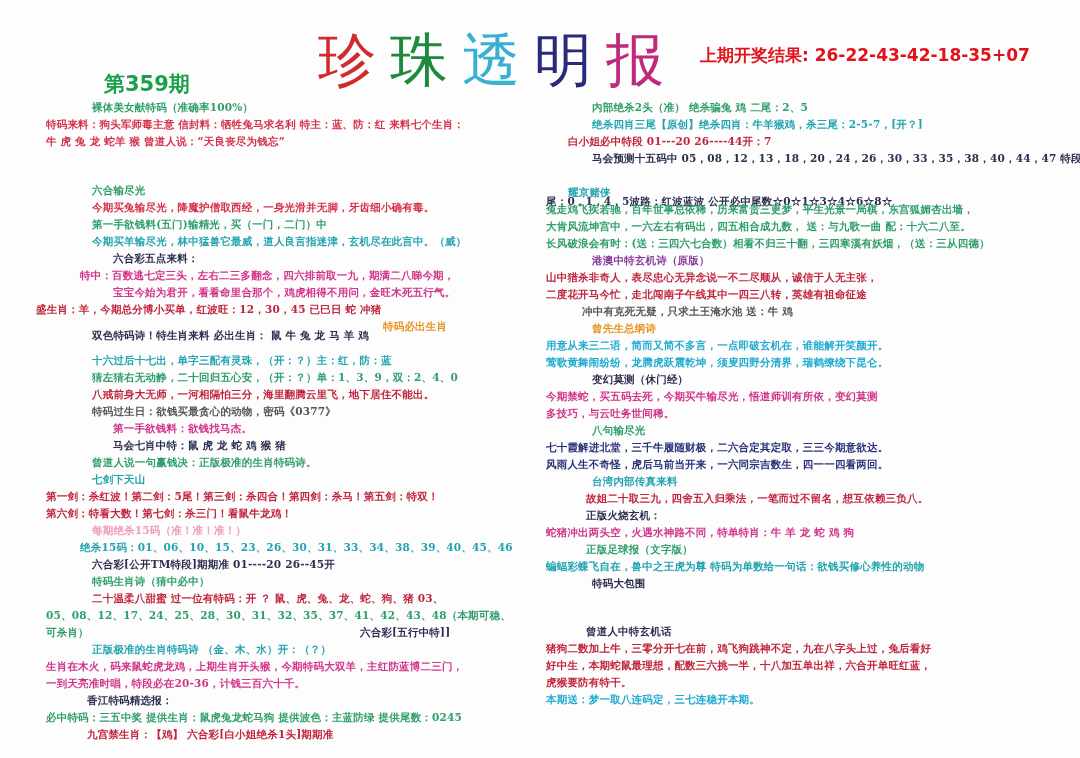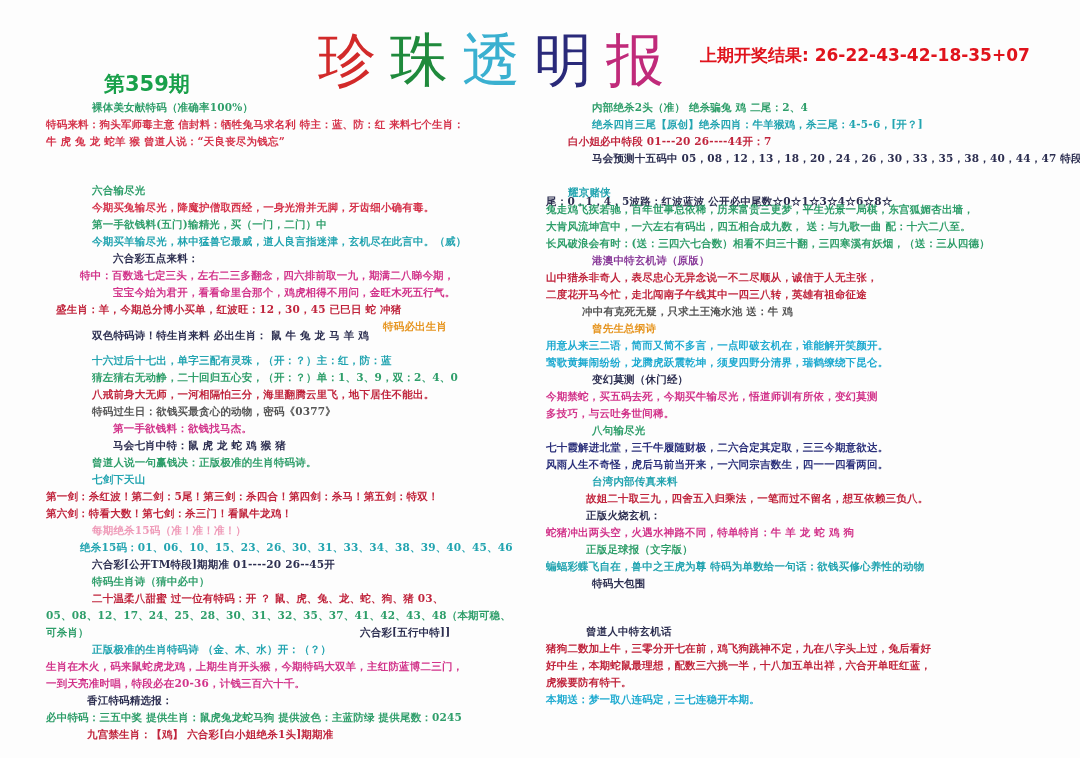--- a/index.html
+++ b/index.html
@@ -43,21 +43,21 @@
     <div class="abs line c-green" style="left: 92px; top: 100px;">裸体美女献特码（准确率100%）</div>
     <div class="abs line c-red" style="left: 46px; top: 117px;">特码来料：狗头军师毒主意 信封料：牺牲兔马求名利 特主：蓝、防：红 来料七个生肖：</div>
     <div class="abs line c-red" style="left: 46px; top: 134px;">牛 虎 兔 龙 蛇羊 猴     曾道人说：“天良丧尽为钱忘”</div>
     <div class="abs line c-green" style="left: 92px; top: 183px;">六合输尽光</div>
     <div class="abs line c-red" style="left: 92px; top: 200px;">今期买兔输尽光，降魔护僧取西经，一身光滑并无脚，牙齿细小确有毒。</div>
     <div class="abs line c-green" style="left: 92px; top: 217px;">第一手欲钱料(五门)输精光，买（一门，二门）中</div>
     <div class="abs line c-teal" style="left: 92px; top: 234px;">今期买羊输尽光，林中猛兽它最威，道人良言指迷津，玄机尽在此言中。（威）</div>
     <div class="abs line c-dark" style="left: 113px; top: 251px;">六合彩五点来料：</div>
     <div class="abs line c-pink" style="left: 80px; top: 268px;">特中：百数逃七定三头，左右二三多翻念，四六排前取一九，期满二八睇今期，</div>
     <div class="abs line c-pink" style="left: 113px; top: 285px;">宝宝今始为君开，看看命里合那个，鸡虎相得不用问，金旺木死五行气。</div>
-    <div class="abs line c-crimson" style="left: 56px; top: 302px; text-align: right;">盛生肖：羊，今期总分博小买单，红波旺：12，30，45 已巳日  蛇 冲猪</div>
+    <div class="abs line c-crimson" style="left: 36px; top: 302px; text-align: right;">盛生肖：羊，今期总分博小买单，红波旺：12，30，45 已巳日  蛇 冲猪</div>
     <div class="abs line c-orange" style="left: 383px; top: 319px;">特码必出生肖</div>
     <div class="abs line c-dark" style="left: 92px; top: 328px;">双色特码诗！特生肖来料        必出生肖：  鼠 牛 兔 龙 马 羊 鸡</div>
     <div class="abs line c-teal" style="left: 92px; top: 353px;">十六过后十七出，单字三配有灵珠，（开：？）主：红，防：蓝</div>
     <div class="abs line c-green" style="left: 92px; top: 370px;">猜左猜右无动静，二十回归五心安，（开：？）单：1、3、9，双：2、4、0</div>
     <div class="abs line c-crimson" style="left: 92px; top: 387px;">八戒前身大无师，一河相隔怕三分，海里翻腾云里飞，地下居住不能出。</div>
     <div class="abs line c-gray" style="left: 92px; top: 404px;">特码过生日：欲钱买最贪心的动物，密码《0377》</div>
     <div class="abs line c-pink" style="left: 113px; top: 421px;">第一手欲钱料：欲钱找马杰。</div>
     <div class="abs line c-dark" style="left: 113px; top: 438px;">马会七肖中特：鼠 虎 龙 蛇 鸡 猴 猪</div>
     <div class="abs line c-green" style="left: 92px; top: 455px;">曾道人说一句赢钱决：正版极准的生肖特码诗。</div>
     <div class="abs line c-teal" style="left: 92px; top: 472px;">七剑下天山</div>
@@ -72,22 +72,22 @@
     <div class="abs line c-green" style="left: 46px; top: 625px;">可杀肖）</div>
     <div class="abs line c-dark" style="left: 360px; top: 625px;">六合彩[五行中特]]</div>
     <div class="abs line c-teal" style="left: 92px; top: 642px;">正版极准的生肖特码诗                   （金、木、水）开：（？）</div>
     <div class="abs line c-pink" style="left: 46px; top: 659px;">生肖在木火，码来鼠蛇虎龙鸡，上期生肖开头猴，今期特码大双羊，主红防蓝博二三门，</div>
     <div class="abs line c-pink" style="left: 46px; top: 676px;">一到天亮准时唱，特段必在20-36，计钱三百六十千。</div>
     <div class="abs line c-dark" style="left: 87px; top: 693px;">香江特码精选报：</div>
     <div class="abs line c-green" style="left: 46px; top: 710px;">必中特码：三五中奖 提供生肖：鼠虎兔龙蛇马狗 提供波色：主蓝防绿 提供尾数：0245</div>
     <div class="abs line c-crimson" style="left: 87px; top: 727px;">九宫禁生肖：【鸡】          六合彩[白小姐绝杀1头]期期准</div>
   </div>
 <div id="right-col">
-    <div class="abs line c-green" style="left: 592px; top: 100px;">内部绝杀2头（准）                       绝杀骗兔 鸡    二尾：2、4</div>
-    <div class="abs line c-teal" style="left: 592px; top: 117px;">绝杀四肖三尾【原创】绝杀四肖：牛羊猴鸡，杀三尾：4-5-6，[开？]</div>
+    <div class="abs line c-green" style="left: 592px; top: 100px;">内部绝杀2头（准）                       绝杀骗兔 鸡    二尾：2、5</div>
+    <div class="abs line c-teal" style="left: 592px; top: 117px;">绝杀四肖三尾【原创】绝杀四肖：牛羊猴鸡，杀三尾：2-5-7，[开？]</div>
     <div class="abs line c-crimson" style="left: 568px; top: 134px;">白小姐必中特段                                        01---20 26----44开：7</div>
     <div class="abs line c-dark" style="left: 592px; top: 151px;">马会预测十五码中 05，08，12，13，18，20，24，26，30，33，35，38，40，44，47 特段：20=38</div>
     <div class="abs line c-dark" style="left: 546px; top: 168px; margin-top: 26px;">尾：0，1，4，5波路：红波蓝波            公开必中尾数☆0☆1☆3☆4☆6☆8☆</div>
     <div class="abs line c-teal" style="left: 568px; top: 185px;">耀京赌侠</div>
     <div class="abs line c-green" style="left: 546px; top: 202px;">兔走鸡飞疾若驰，百年世事总依稀，历来富贵三更梦，平生光景一局棋，东宫狐媚杏出墙，</div>
     <div class="abs line c-green" style="left: 546px; top: 219px;">大肯风流坤宫中，一六左右有码出，四五相合成九数， 送：与九歌一曲 配：十六二八至。</div>
     <div class="abs line c-green" style="left: 546px; top: 236px;">长风破浪会有时：(送：三四六七合数）相看不归三十翻，三四寒溪有妖烟，（送：三从四德）</div>
     <div class="abs line c-purple" style="left: 592px; top: 253px;">港澳中特玄机诗（原版）</div>
     <div class="abs line c-crimson" style="left: 546px; top: 270px;">山中猎杀非奇人，表尽忠心无异念说一不二尽顺从，诚信于人无主张，</div>
     <div class="abs line c-crimson" style="left: 546px; top: 287px;">二度花开马今忙，走北闯南子午线其中一四三八转，英雄有祖命征途</div>

